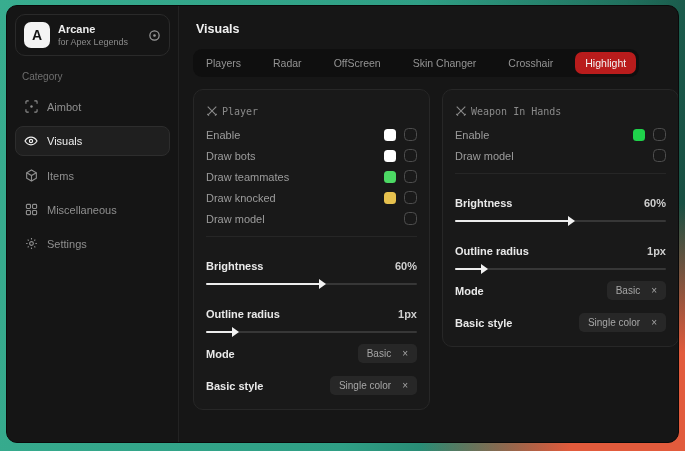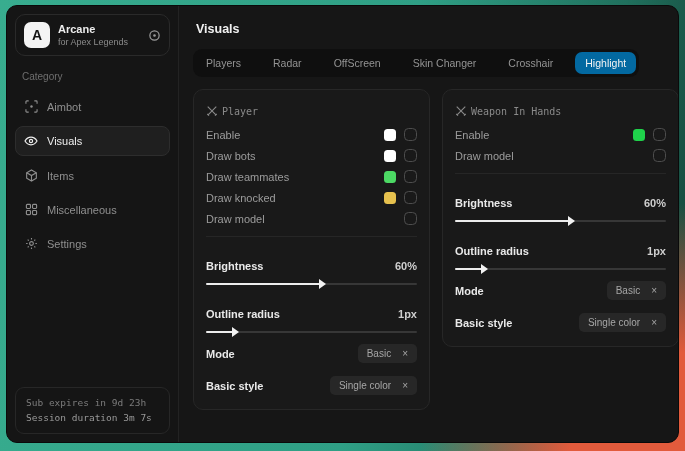--- a/index.html
+++ b/index.html
@@ -31,21 +31,21 @@
   .nav-item.selected{background:#1f1f1f;border-color:#2d2d2d;color:#ededed;}
   .nav-icon{display:flex;width:14px;justify-content:center;}
   .side-footer{margin-top:auto;border:1px solid #272727;border-radius:9px;padding:7px 10px;
     font-family:"DejaVu Sans Mono",monospace;font-size:9.5px;color:#7c7c7c;line-height:1.65;}
   .side-footer .l2{color:#989898;}
   
   .main{flex:1;padding:13px 14px;box-sizing:border-box;}
   .main-title{font-size:12.5px;font-weight:700;color:#f0f0f0;margin:3px 0 13px 3px;}
   .tabbar{display:inline-flex;background:#0f0f0f;border-radius:9px;padding:3px;gap:12px;}
   .tab{padding:5px 10px;font-size:10.5px;color:#949494;border-radius:7px;cursor:default;white-space:nowrap;}
-  .tab.active{background:#0369a1;color:#f3f3f3;}
+  .tab.active{background:#b91c1c;color:#f3f3f3;}
   .panels{display:flex;gap:12px;margin-top:12px;align-items:flex-start;}
   .panel{width:237px;background:#191919;border:1px solid #272727;border-radius:10px;
     padding:4px 12px 12px;box-sizing:border-box;}
   .panel-title{display:flex;gap:4px;align-items:center;color:#8a8a8a;
     font-family:"DejaVu Sans Mono",monospace;font-size:10px;padding:11px 0 7px;}
   .row{display:flex;align-items:center;height:21px;}
   .row-label{font-size:11px;color:#9c9c9c;}
   .row-controls{margin-left:auto;display:flex;align-items:center;gap:8px;}
   .swatch{width:12px;height:12px;border-radius:3.5px;}
   .checkbox{width:13px;height:13px;border:1.5px solid #4d4d4d;border-radius:4.5px;box-sizing:border-box;}
@@ -131,24 +131,20 @@
     <div class="nav-item">
       <span class="nav-icon">
         <svg width="13" height="13" viewBox="0 0 14 14" fill="none" stroke="currentColor" stroke-width="1.2">
           <circle cx="7" cy="7" r="2"></circle>
           <path d="M7 1.2v1.6M7 11.2v1.6M1.2 7h1.6M11.2 7h1.6M2.9 2.9l1.1 1.1M10 10l1.1 1.1M11.1 2.9L10 4M4 10l-1.1 1.1"></path>
         </svg>
       </span>
       <span>Settings</span>
     </div>
 
-    <div class="side-footer">
-      <div class="l1">Sub expires in 9d 23h</div>
-      <div class="l2">Session duration 3m 7s</div>
-    </div>
   </div>
 
   <div class="main">
     <div class="main-title">Visuals</div>
 
     <div class="tabbar">
       <div class="tab">Players</div>
       <div class="tab">Radar</div>
       <div class="tab">OffScreen</div>
       <div class="tab">Skin Changer</div>

